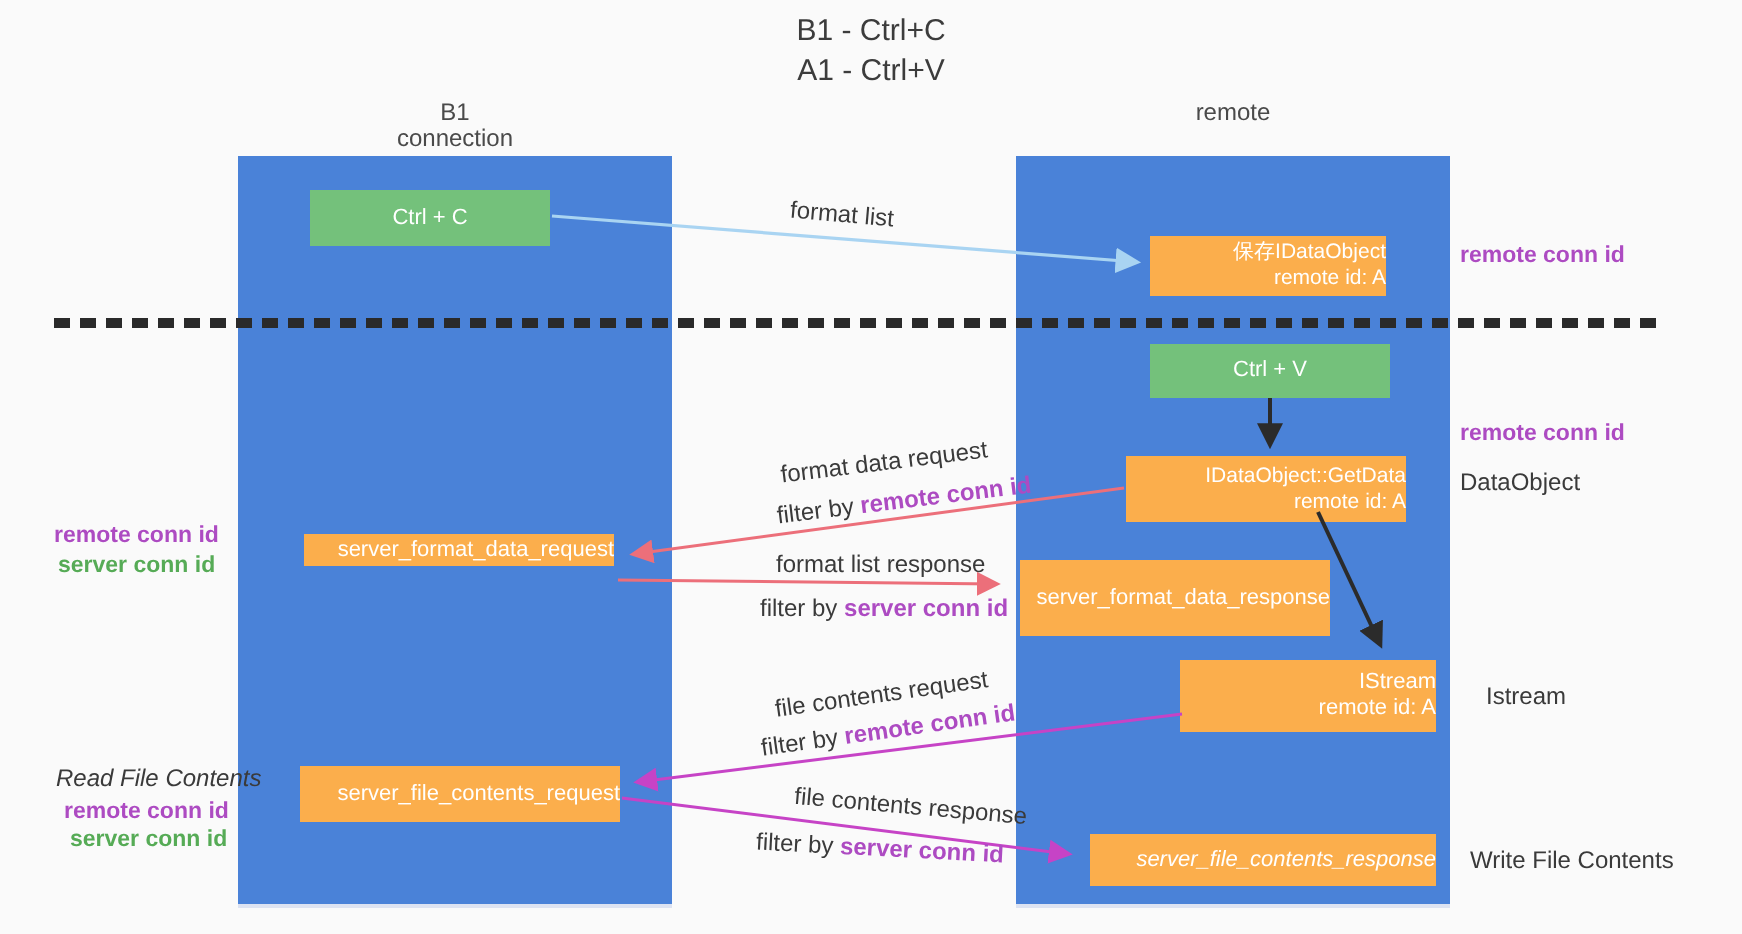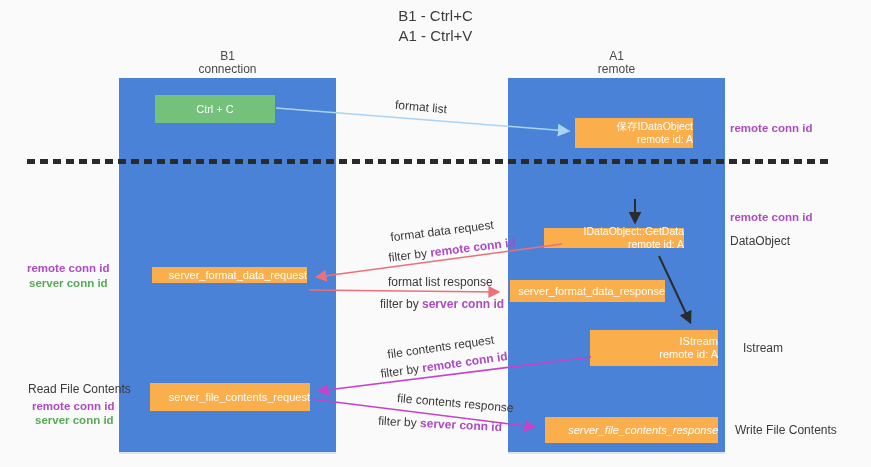--- a/index.html
+++ b/index.html
@@ -35,47 +35,49 @@
   <div class="abs title-wrap">
     <div>B1 - Ctrl+C</div>
     <div>A1 - Ctrl+V</div>
   </div>
 
   <div class="abs col-hdr" style="left:119px;top:50px;">
     <div>B1</div>
     <div>connection</div>
   </div>
   <div class="abs col-hdr" style="left:508px;top:50px;">
-    <div>A1</div>
     <div>remote</div>
   </div>
 
   <div class="abs column" style="left:119px;"></div>
   <div class="abs column" style="left:508px;"></div>
 
   <div class="abs node green" style="left:155px;top:95px;width:120px;height:28px;">
     <span>Ctrl + C</span>
   </div>
 
   <div class="abs node orange" style="left:575px;top:118px;width:118px;height:30px;">
     <span class="l2">保存IDataObject</span>
     <span class="l2">remote id: A</span>
   </div>
 
+  <div class="abs node green" style="left:575px;top:172px;width:120px;height:27px;">
+    <span>Ctrl + V</span>
+  </div>
 
-  <div class="abs node orange" style="left:544px;top:228px;width:140px;height:20px;">
+  <div class="abs node orange" style="left:563px;top:228px;width:140px;height:33px;">
     <span class="l2">IDataObject::GetData</span>
     <span class="l2">remote id: A</span>
   </div>
 
   <div class="abs node orange" style="left:152px;top:267px;width:155px;height:16px;">
     <span>server_format_data_request</span>
   </div>
 
-  <div class="abs node orange" style="left:510px;top:280px;width:155px;height:22px;">
+  <div class="abs node orange" style="left:510px;top:280px;width:155px;height:38px;">
     <span>server_format_data_response</span>
   </div>
 
   <div class="abs node orange" style="left:590px;top:330px;width:128px;height:36px;">
     <span>IStream</span>
     <span>remote id: A</span>
   </div>
 
   <div class="abs node orange" style="left:150px;top:383px;width:160px;height:28px;">
     <span>server_file_contents_request</span>
@@ -129,21 +131,21 @@
   </div>
 
   <div class="abs mlabel rot-dn" style="left:397px;top:396px;">file contents response</div>
   <div class="abs mlabel rot-dn3" style="left:378px;top:417px;">
     <span>filter by </span><span class="purple">server conn id</span>
   </div>
 
   <div class="abs sidebold purple" style="left:27px;top:262px;">remote conn id</div>
   <div class="abs sidebold greent" style="left:29px;top:277px;">server conn id</div>
 
-  <div class="abs sidelabel" style="left:28px;top:382px;">Read File Contents</div>
+  <div class="abs sidelabel" style="left:28px;top:382px;font-style:italic;">Read File Contents</div>
   <div class="abs sidebold purple" style="left:32px;top:400px;">remote conn id</div>
   <div class="abs sidebold greent" style="left:35px;top:414px;">server conn id</div>
 
   <div class="abs sidebold purple" style="left:730px;top:122px;">remote conn id</div>
   <div class="abs sidebold purple" style="left:730px;top:211px;">remote conn id</div>
   <div class="abs sidelabel" style="left:730px;top:234px;">DataObject</div>
   <div class="abs sidelabel" style="left:743px;top:341px;">Istream</div>
   <div class="abs sidelabel" style="left:735px;top:423px;">Write File Contents</div>
 
 </div>

